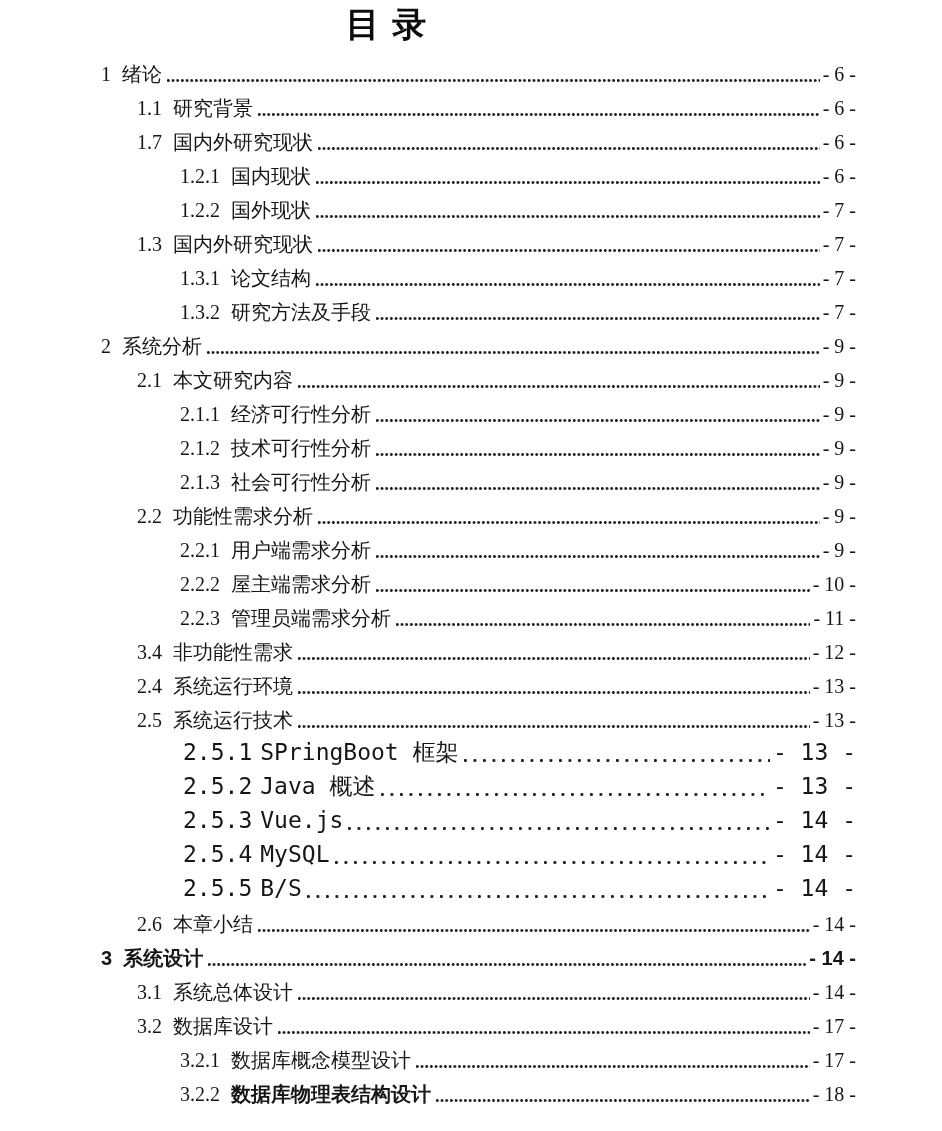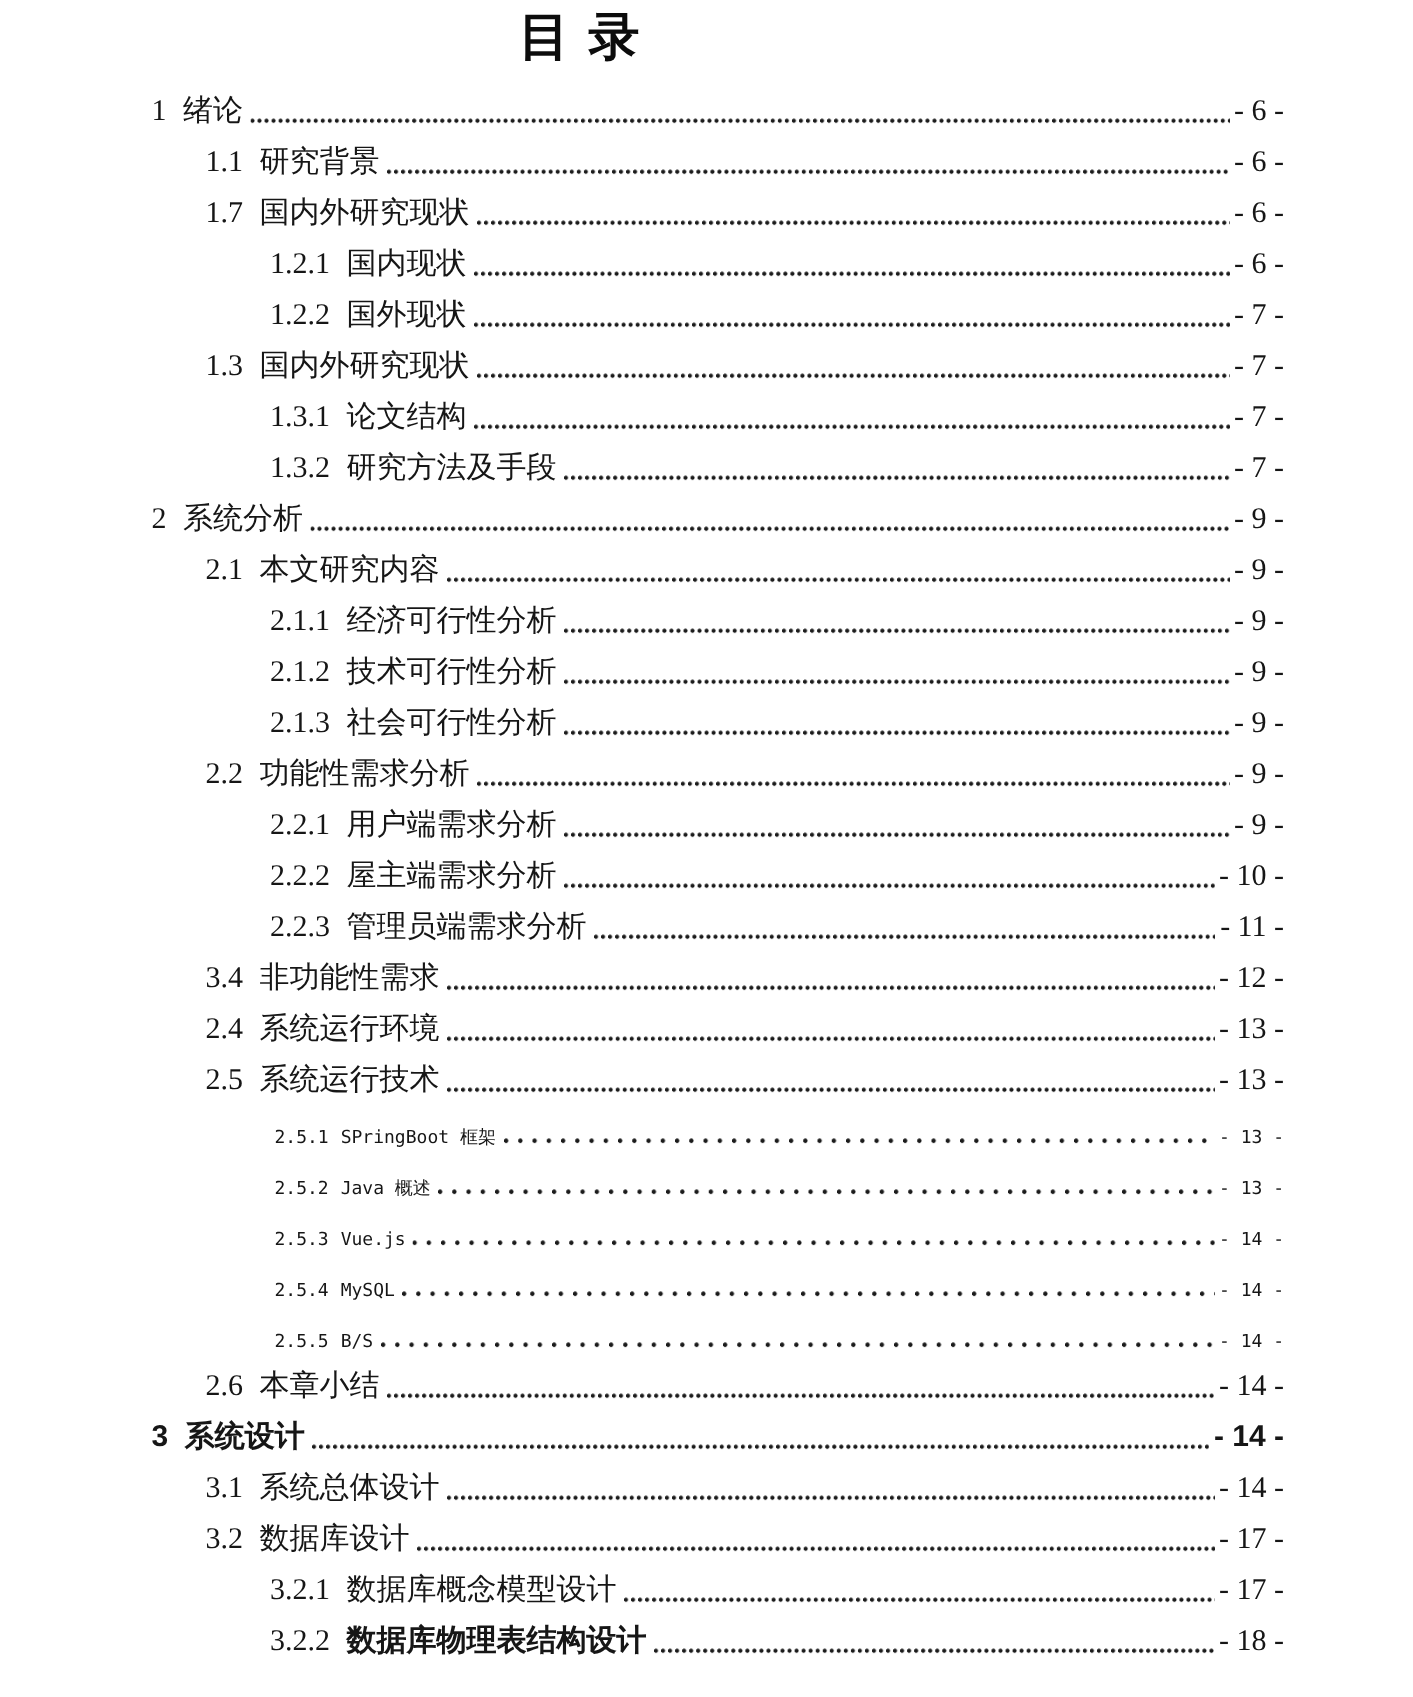--- a/index.html
+++ b/index.html
@@ -25,21 +25,21 @@
   .toc-row .label{flex:none;margin-left:11px;}
   .toc-row .leader{
     flex:1;height:7px;margin:0 3px 0 5px;min-width:20px;
     background-image:radial-gradient(circle at 1.3px 50%, #1b1b1b 1.15px, transparent 1.6px);
     background-size:4.7px 7px;background-repeat:repeat-x;background-position:left center;
   }
   .toc-row .page{flex:none;white-space:pre;}
   
   .toc-row.mono{
     font-family:"DejaVu Sans Mono","Liberation Mono",monospace;
-    font-size:12px;padding-left:82px;
+    font-size:23px;padding-left:82px;
   }
   .toc-row.mono .label{margin-left:8px;}
   .toc-row.mono .leader{
     background-size:9.5px 7px;
     background-image:radial-gradient(circle at 1.4px 50%, #1b1b1b 1.25px, transparent 1.7px);
   }
   
   .toc-row.bold{font-weight:700;font-family:"Liberation Sans","DejaVu Sans",sans-serif;}
   
   .toc-row.label-bold .label{font-weight:700;font-family:"Liberation Sans","DejaVu Sans",sans-serif;}

